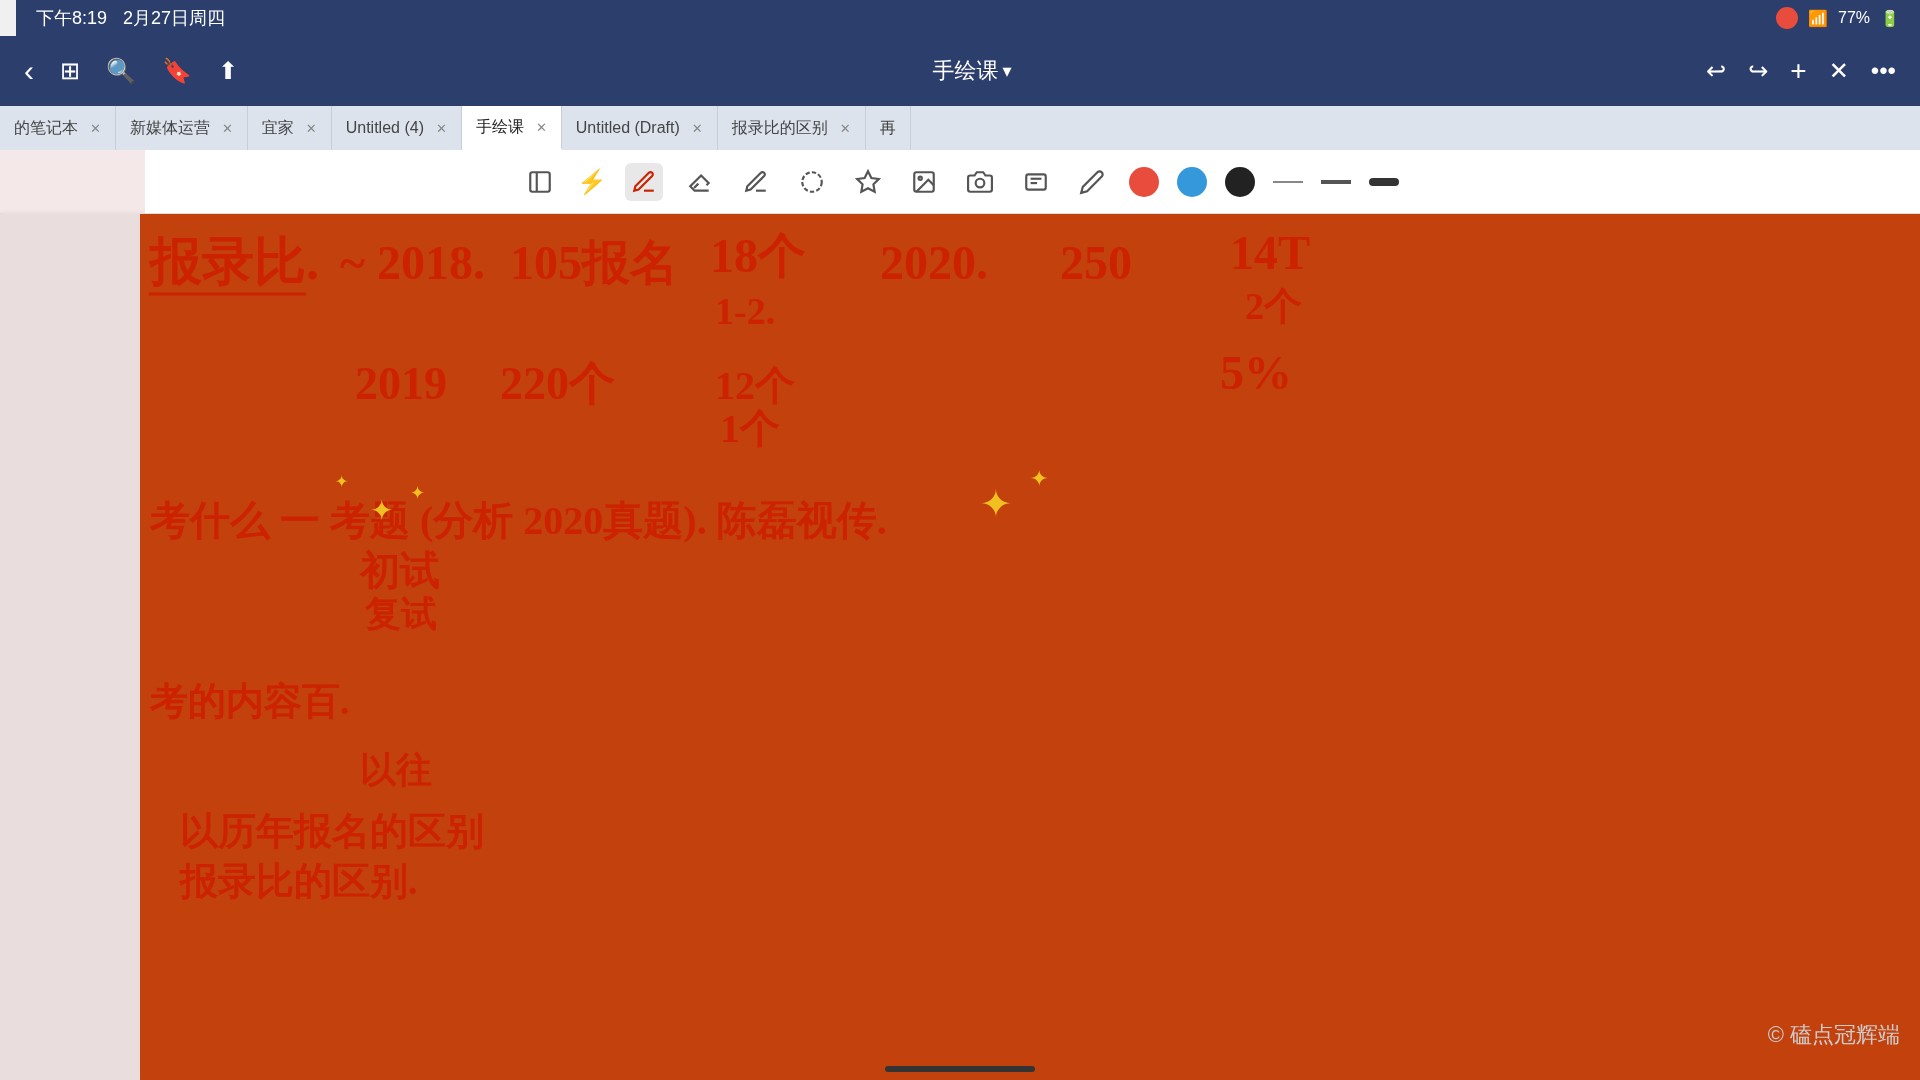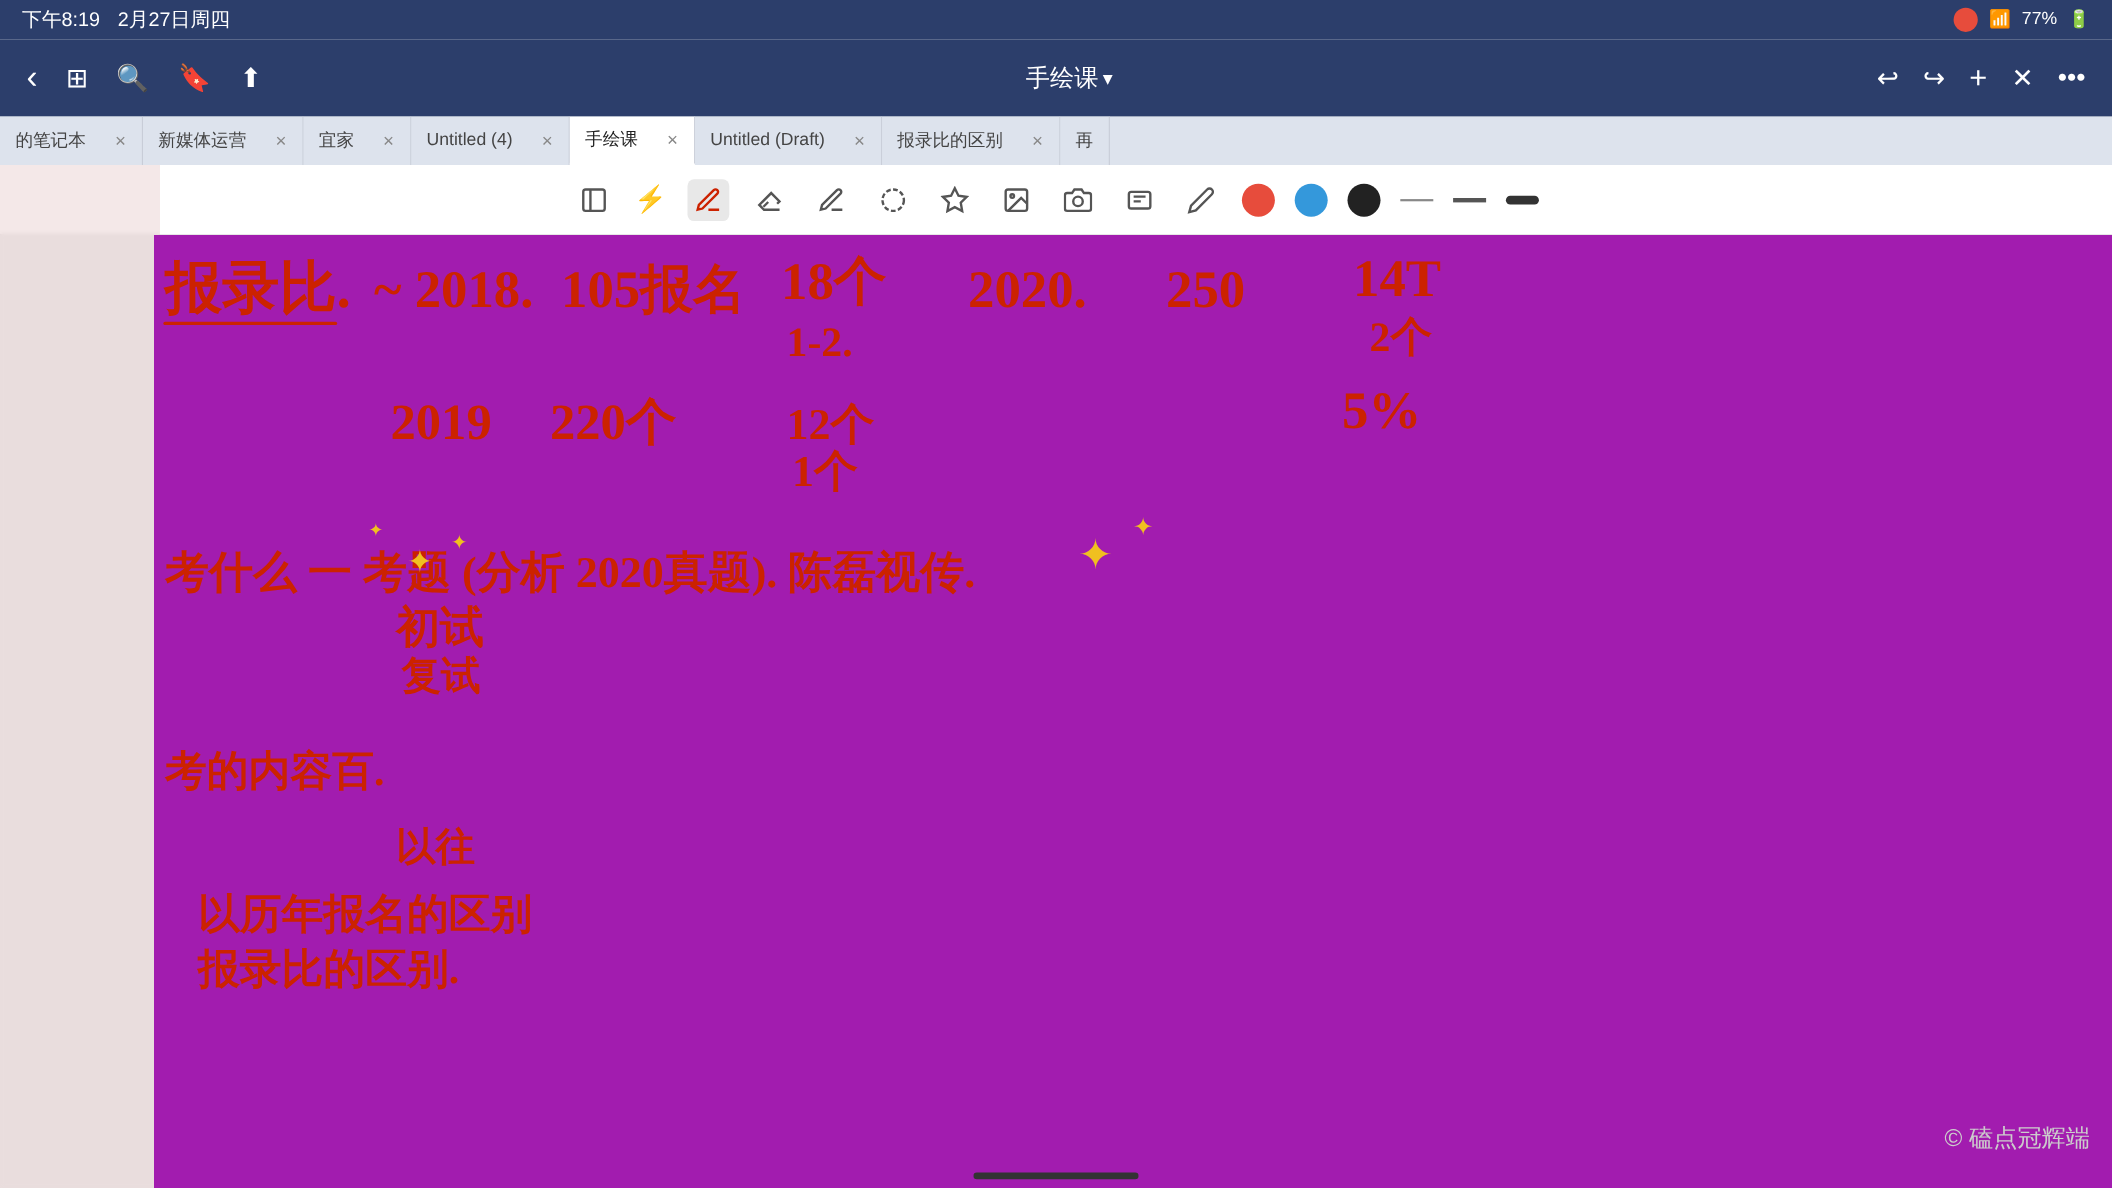--- a/index.html
+++ b/index.html
@@ -7,21 +7,21 @@
       width: 1920px;
       height: 1080px;
       overflow: hidden;
       background: #f0f0f0;
       font-family: -apple-system, 'PingFang SC', sans-serif;
     }
 
     
     .status-bar {
       position: absolute;
-      top: 0; left: 0; right: 0;
+      top: 0; left: 16px; right: 0;
       height: 36px;
       background: #2c3e6b;
       display: flex;
       align-items: center;
       justify-content: space-between;
       padding: 0 20px;
       color: white;
       font-size: 18px;
     }
     .status-left { display: flex; gap: 16px; align-items: center; }
@@ -69,21 +69,21 @@
       overflow: hidden;
     }
     .tab {
       display: flex;
       align-items: center;
       padding: 0 14px;
       font-size: 16px;
       color: #444;
       border-right: 1px solid #c8cdd8;
       cursor: pointer;
-      gap: 26px;
+      gap: 12px;
       white-space: nowrap;
       background: #dde3ed;
     }
     .tab.active {
       background: white;
       color: #222;
       border-bottom: 2px solid white;
     }
     .tab-close {
       font-size: 13px;
@@ -122,21 +122,21 @@
     .color-dot.black { background: #222; }
     .line-thin { width: 30px; height: 2px; background: #888; cursor: pointer; }
     .line-medium { width: 30px; height: 4px; background: #555; cursor: pointer; }
     .line-thick { width: 30px; height: 8px; background: #333; border-radius: 4px; cursor: pointer; }
     .bluetooth-icon { color: #4a9cd6; font-size: 22px; }
 
     
     .canvas-area {
       position: absolute;
       top: 214px; left: 140px; right: 0; bottom: 0;
-      background: #a21caf;
+      background: #c2410c;
       overflow: hidden;
     }
 
     
     .banner-overlay {
       position: absolute;
       left: 50%;
       transform: translateX(-50%);
       top: 520px;
       width: 760px;

